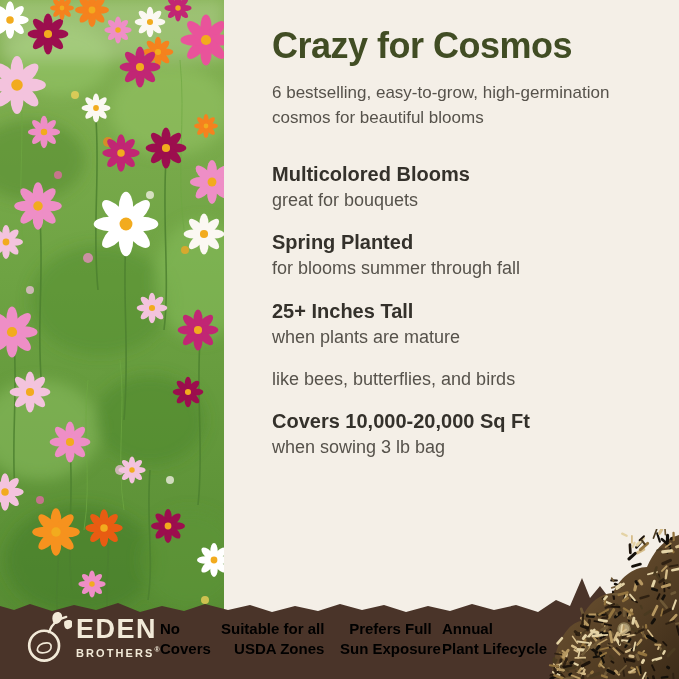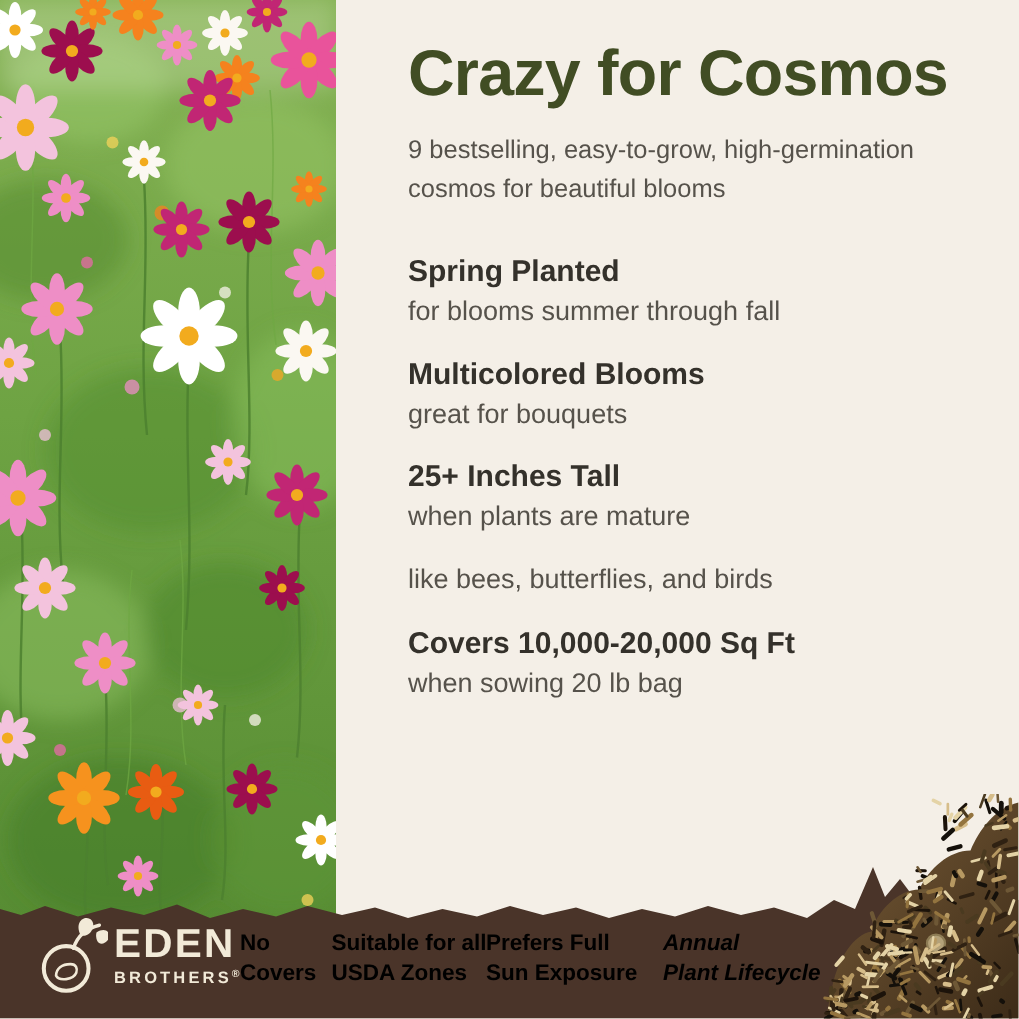--- a/index.html
+++ b/index.html
@@ -5,40 +5,40 @@
   html,body{margin:0;padding:0;}
   body{font-family:"Liberation Sans","DejaVu Sans",sans-serif;}
   .stage{position:relative;width:679px;height:679px;background:#f4efe7;overflow:hidden;}
 
   
   .photo{position:absolute;left:0;top:0;width:224px;height:614px;}
   .photo svg{display:block;width:100%;height:100%;}
 
   
   .content{position:absolute;left:272px;top:0;width:388px;}
-  .title{margin:27px 0 0;font-size:43px;line-height:1.05;font-weight:700;letter-spacing:-0.5px;color:#414d24;}
+  .title{margin:27px 0 0;font-size:36px;line-height:1.05;font-weight:700;letter-spacing:-0.5px;color:#414d24;}
   .subtitle{margin:7px 0 0;font-size:27px;line-height:1.1;font-weight:400;letter-spacing:2px;color:#94a156;}
   .desc{margin:15px 0 0;font-size:17px;line-height:1.5;color:#56524b;max-width:372px;}
   .features{margin-top:32px;}
   .feature{margin:0 0 19px;}
   .feature .f-head{margin:0 0 3px;font-size:20px;line-height:1.15;font-weight:700;color:#34312b;}
   .feature .f-detail{margin:0;font-size:18px;line-height:1.3;color:#56524b;}
 
   
   .footer-art{position:absolute;left:0;bottom:0;width:679px;height:119px;}
   .footer-art svg{display:block;width:100%;height:100%;}
   .footer-content{position:absolute;left:0;bottom:0;width:570px;height:84px;}
   .brand{position:absolute;left:22px;top:12px;width:130px;height:60px;color:#f2ead8;}
   .brand-icon{position:absolute;left:0;top:2px;}
   .brand-text{position:absolute;left:54px;top:9px;}
   .brand-name{font-size:27px;font-weight:700;letter-spacing:1.5px;line-height:1;}
   .brand-sub{font-size:11px;font-weight:700;letter-spacing:2.1px;line-height:1;margin-top:3px;}
   .brand-sub sup{font-size:7px;}
   .footer-item{position:absolute;top:24px;font-size:15px;font-weight:700;line-height:1.35;color:#000000;}
-  .fi-0{left:160px;} .fi-1{left:221px;} .fi-2{left:324px;} .fi-3{left:442px;font-style:italic;}
+  .fi-0{left:160px;} .fi-1{left:221px;text-align:right;} .fi-2{left:340px;text-align:center;} .fi-3{left:442px;}
   .footer-item span{display:block;}
 
   
   .seeds{position:absolute;right:0;bottom:0;width:150px;height:150px;}
   .seeds svg{display:block;width:100%;height:100%;}
 </style>
 </head>
 <body>
 
 <div class="stage">
@@ -150,41 +150,41 @@
         <use href="#cosmo" fill="#e85c12" transform="translate(104,528) scale(1.1)"></use>
         <use href="#cosmo" fill="#9c0e4e" transform="translate(168,526) scale(1.0)"></use>
         <use href="#cosmo" fill="#ffffff" transform="translate(214,560) scale(1.0)"></use>
         <use href="#cosmo" fill="#ee8ec6" transform="translate(92,584) scale(0.8)"></use>
       </g>
     </svg>
   </div>
 
   <div class="content">
     <h1 class="title">Crazy for Cosmos</h1>
-    <p class="desc">9 bestselling, easy-to-grow, high-germination cosmos for beautiful blooms</p>
+    <p class="desc">6 bestselling, easy-to-grow, high-germination cosmos for beautiful blooms</p>
 
     <div class="features">
+      <div class="feature">
+        <h3 class="f-head">Multicolored Blooms</h3>
+        <p class="f-detail">great for bouquets</p>
+      </div>
       <div class="feature">
         <h3 class="f-head">Spring Planted</h3>
         <p class="f-detail">for blooms summer through fall</p>
-      </div>
-      <div class="feature">
-        <h3 class="f-head">Multicolored Blooms</h3>
-        <p class="f-detail">great for bouquets</p>
       </div>
       <div class="feature">
         <h3 class="f-head">25+ Inches Tall</h3>
         <p class="f-detail">when plants are mature</p>
       </div>
       <div class="feature">
         <p class="f-detail">like bees, butterflies, and birds</p>
       </div>
       <div class="feature">
         <h3 class="f-head">Covers 10,000-20,000 Sq Ft</h3>
-        <p class="f-detail">when sowing 20 lb bag</p>
+        <p class="f-detail">when sowing 3 lb bag</p>
       </div>
     </div>
   </div>
 
   <div class="footer-art">
     <svg viewBox="0 0 679 119" preserveAspectRatio="none">
       <path fill="#4a3429" d="M0,46 L14,50 L30,44 L52,51 L74,45 L96,50 L118,43 L140,52 L162,46 L184,51 L205,44 L228,50 L250,45 L272,52 L295,46 L318,51 L340,44 L362,50 L384,45 L406,52 L428,46 L450,51 L472,44 L494,50 L516,45 L538,52 L556,40 L570,46 L582,18 L590,38 L600,26 L612,42 L628,34 L648,42 L664,34 L679,40 L679,119 L0,119 Z"></path>
     </svg>
   </div>
 

